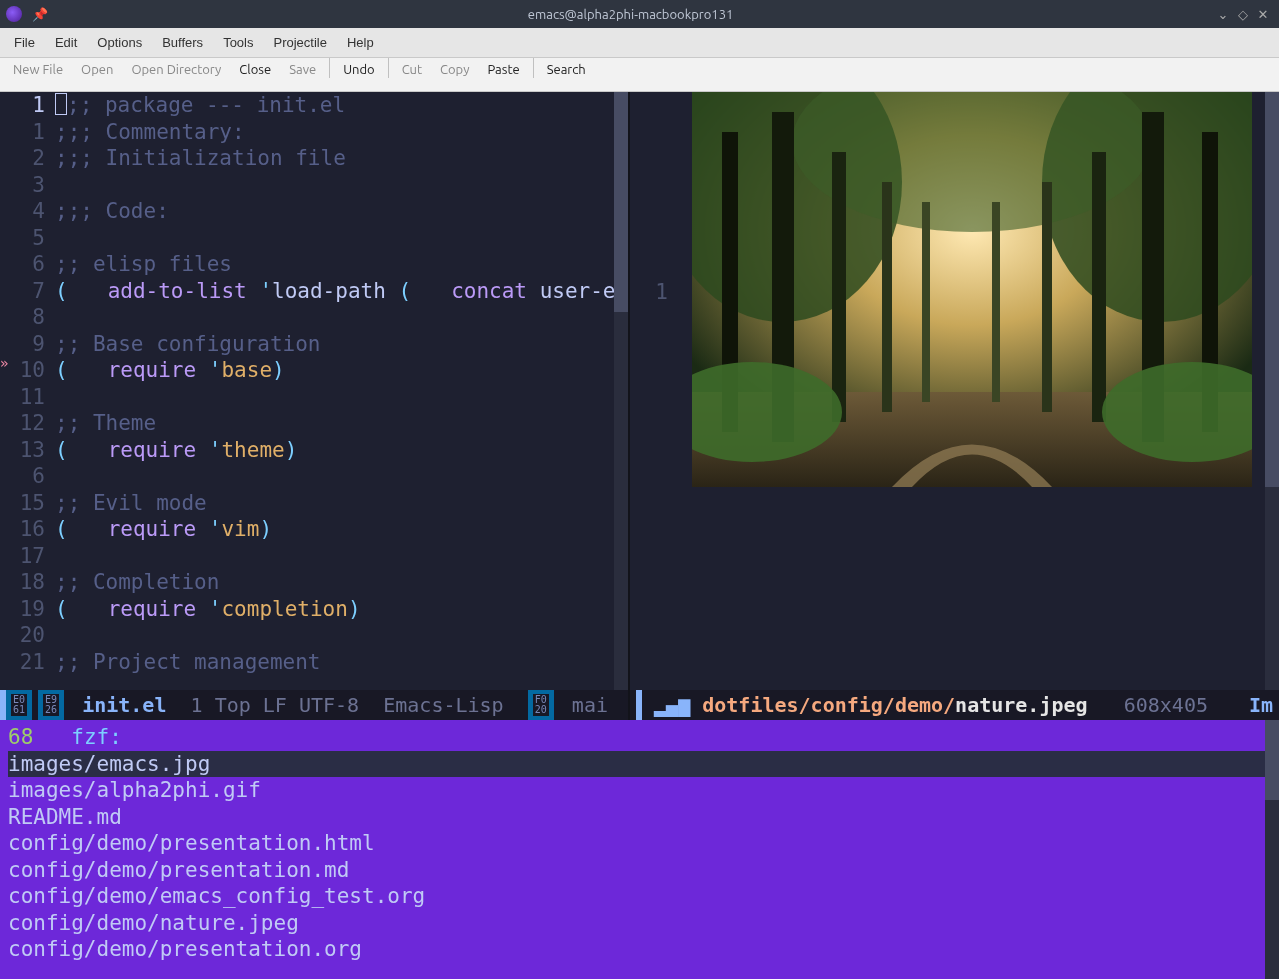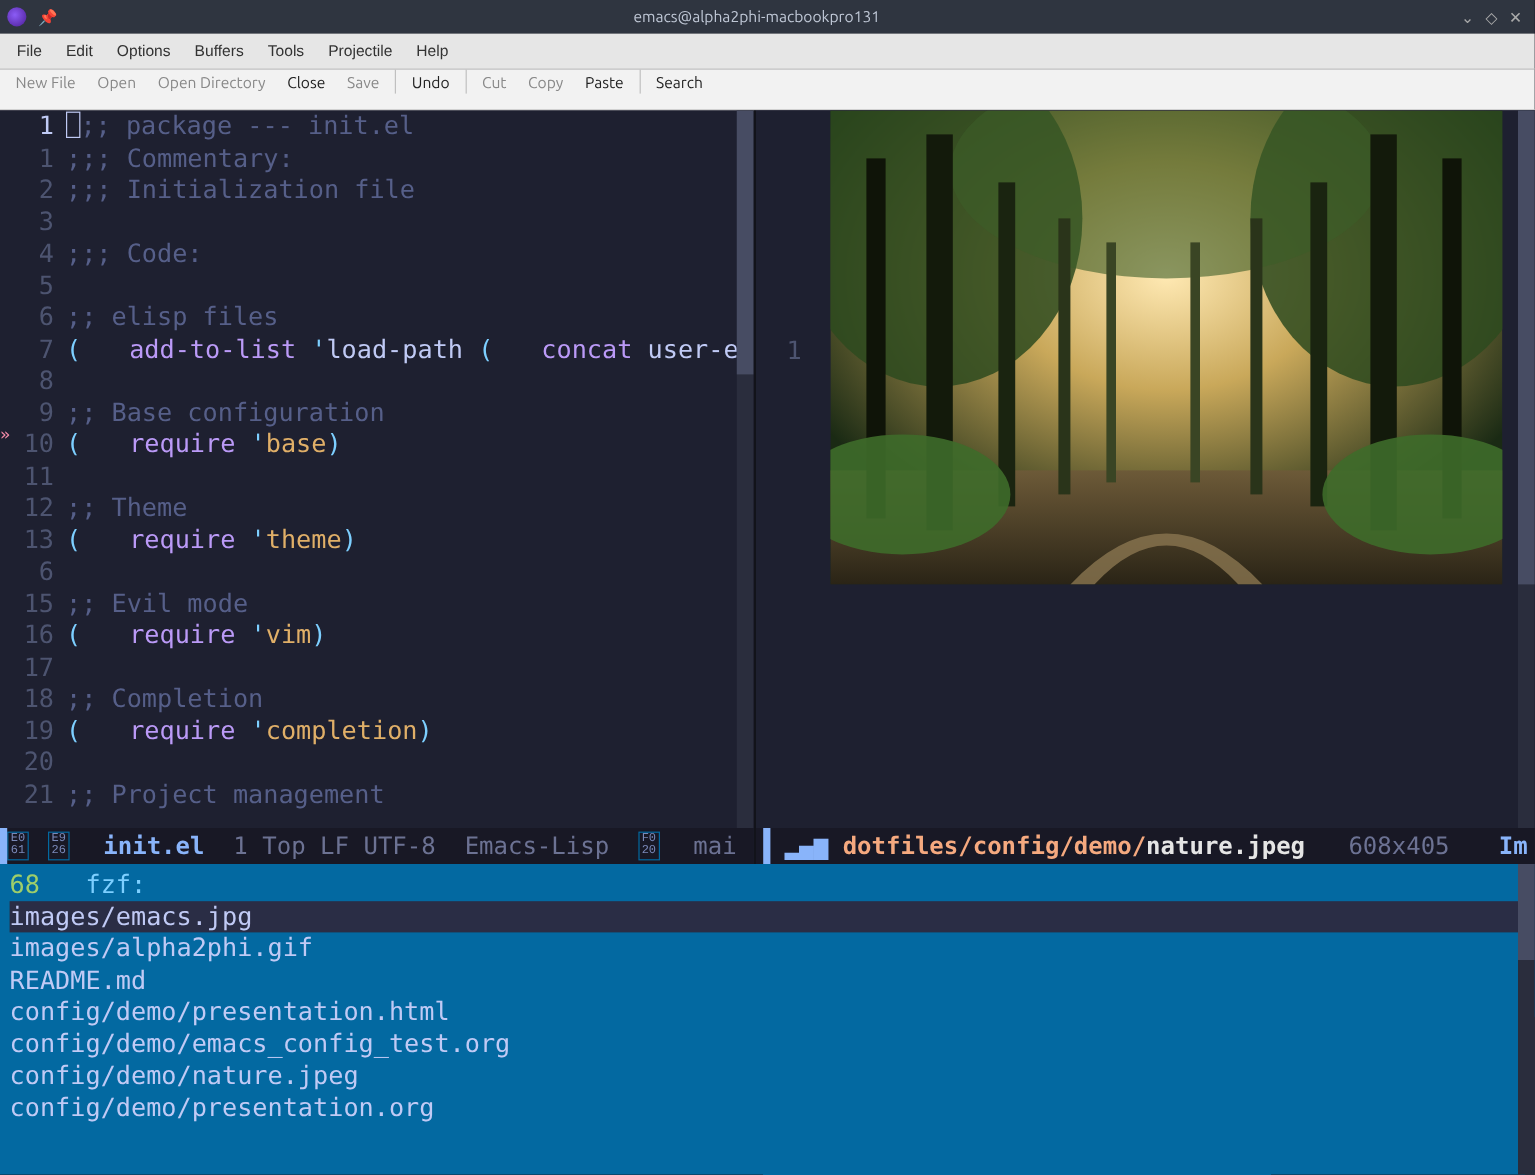--- a/index.html
+++ b/index.html
@@ -141,23 +141,22 @@
   align-items: center;
   font-size: 20px;
   padding: 0 6px;
   color: #9aa5ce;
   overflow: hidden;
 }
 .modeline.right { background: #181825; }
 .modeline .badge {
   display:inline-flex; flex-direction:column;
   font-size: 10px; line-height: 10px;
-  border: 1px solid #0369a1; padding: 1px 2px; margin-right: 16px;
+  border: 5px solid #0369a1; padding: 1px 2px; margin-right: 6px;
   color: #7a88b8;
-  font-family: Liberation Mono, monospace;
 }
 .modeline .accent { color: #89b4fa; font-weight: bold; }
 .modeline .dim { color: #6c7293; }
 .modeline .path { color: #f5a97f; font-weight: bold; }
 .modeline .file { color: #e5e5e5; font-weight: bold; }
 
 
 .image-area {
   flex: 1;
   display: flex;
@@ -176,21 +175,21 @@
   display: flex;
   align-items: flex-start;
   justify-content: center;
   overflow: hidden;
 }
 .forest-svg { width: 560px; height: 395px; }
 
 
 .fzf {
   height: calc(979px - 28px - 30px - 34px - 628px);
-  background: #0369a1;
+  background: #6d28d9;
   font-size: 21px;
   line-height: 26.5px;
   padding: 4px 8px 0 8px;
   color: #c0caf5;
   position: relative;
 }
 .fzf .prompt { color: #7dcfff; }
 .fzf .count { color: #9ece6a; }
 .fzf .item { color: #c0caf5; }
 .fzf .item.sel { background: #2a2d45;}
@@ -372,20 +371,21 @@
 
 <div class="fzf">
   <div>
     <span class="count">68</span>&nbsp;&nbsp;&nbsp;<span class="prompt">fzf:</span>
   </div>
   <div id="fzf-list">
       <div class="item sel">images/emacs.jpg</div>
       <div class="item">images/alpha2phi.gif</div>
       <div class="item">README.md</div>
       <div class="item">config/demo/presentation.html</div>
+      <div class="item">config/demo/presentation.md</div>
       <div class="item">config/demo/emacs_config_test.org</div>
       <div class="item">config/demo/nature.jpeg</div>
       <div class="item">config/demo/presentation.org</div>
     </div>
   <div class="fzf-scroll">
       <div class="thumb"></div>
     </div>
 </div>
 
 </body></html>

